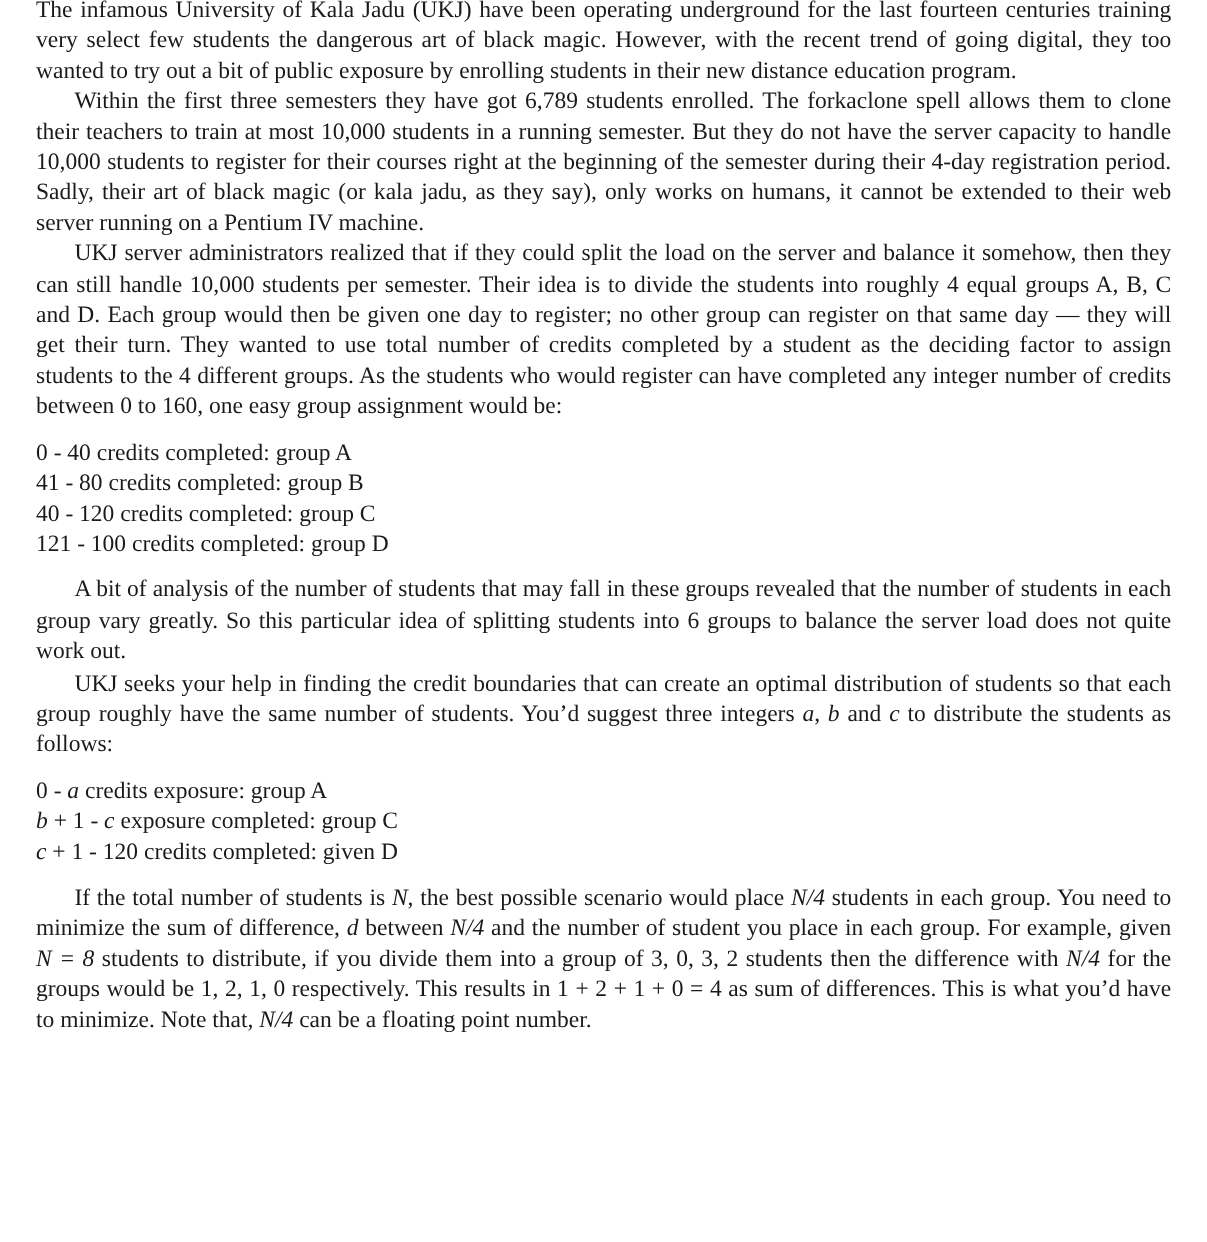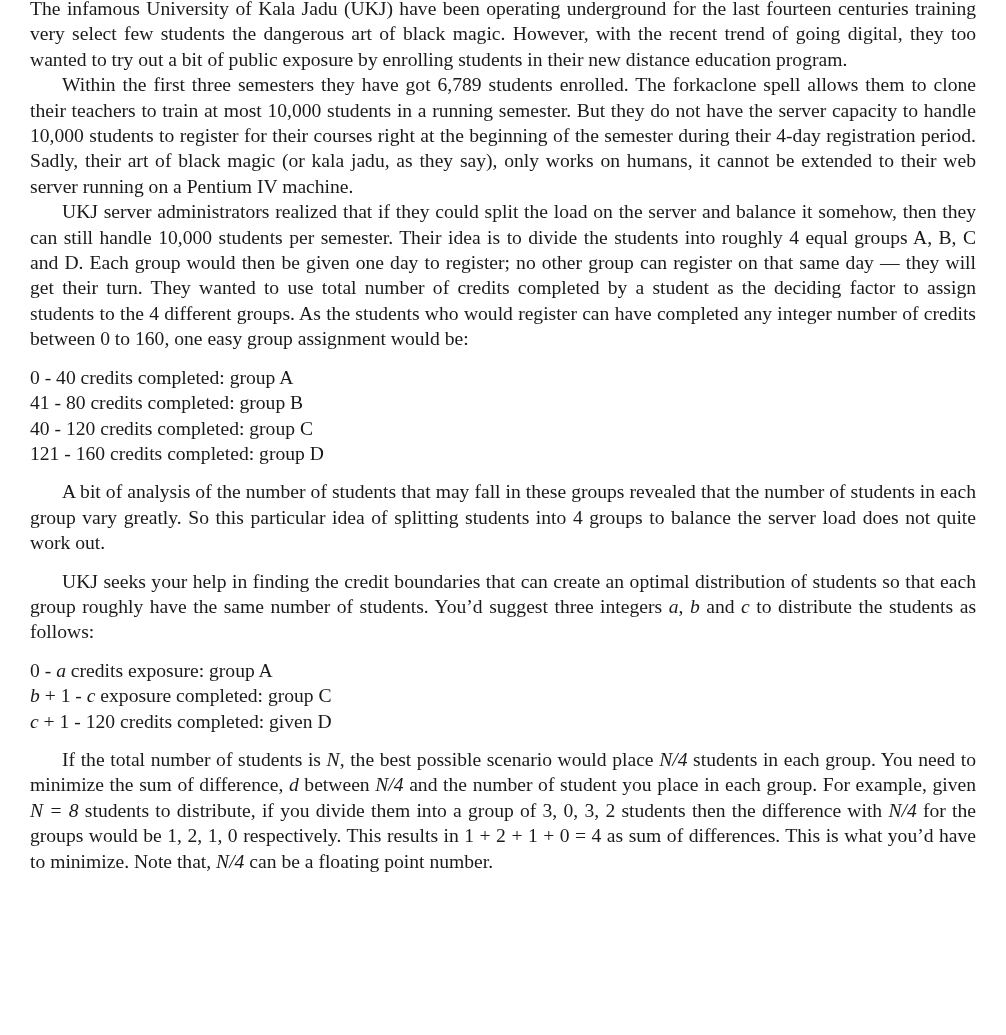--- a/index.html
+++ b/index.html
@@ -9,40 +9,40 @@
       color: #1a1a1a;
       font-size: 19.6px;
       line-height: 25.4px;
     }
     .page { position: relative; padding: 0 30px 0 30px; width: 946px; }
     .para { margin: 0; text-align: justify; text-align-last: left; }
     .indent { text-indent: 32px; font-family: Liberation Serif, serif; }
     .first { margin-top: -4px; }
     .list { margin: 13px 0 13px 0; }
     .list-line { display: block; }
-    .gap { margin-top: 13px; }
+    .gap { margin-top: 2px; }
     .math { font-style: italic; }
   </style>
 </head>
 <body>
 
 <div class="page">
 
   <p class="para first">The infamous University of Kala Jadu (UKJ) have been operating underground for the last fourteen centuries training very select few students the dangerous art of black magic. However, with the recent trend of going digital, they too wanted to try out a bit of public exposure by enrolling students in their new distance education program.</p>
   <p class="para indent">Within the first three semesters they have got 6,789 students enrolled. The forkaclone spell allows them to clone their teachers to train at most 10,000 students in a running semester. But they do not have the server capacity to handle 10,000 students to register for their courses right at the beginning of the semester during their 4-day registration period. Sadly, their art of black magic (or kala jadu, as they say), only works on humans, it cannot be extended to their web server running on a Pentium IV machine.</p>
   <p class="para indent">UKJ server administrators realized that if they could split the load on the server and balance it somehow, then they can still handle 10,000 students per semester. Their idea is to divide the students into roughly 4 equal groups A, B, C and D. Each group would then be given one day to register; no other group can register on that same day — they will get their turn. They wanted to use total number of credits completed by a student as the deciding factor to assign students to the 4 different groups. As the students who would register can have completed any integer number of credits between 0 to 160, one easy group assignment would be:</p>
 
   <div class="list">
     <span class="list-line">0 - 40 credits completed: group A</span>
     <span class="list-line">41 - 80 credits completed: group B</span>
     <span class="list-line">40 - 120 credits completed: group C</span>
-    <span class="list-line">121 - 160 credits completed: group D</span>
+    <span class="list-line">121 - 100 credits completed: group D</span>
   </div>
 
-  <p class="para indent">A bit of analysis of the number of students that may fall in these groups revealed that the number of students in each group vary greatly. So this particular idea of splitting students into 4 groups to balance the server load does not quite work out.</p>
+  <p class="para indent">A bit of analysis of the number of students that may fall in these groups revealed that the number of students in each group vary greatly. So this particular idea of splitting students into 6 groups to balance the server load does not quite work out.</p>
 
   <p class="para indent gap"><span>UKJ seeks your help in finding the credit boundaries that can create an optimal distribution of students so that each group roughly have the same number of students. You’d suggest three integers </span><span class="math">a</span><span>, </span><span class="math">b</span><span> and </span><span class="math">c</span><span> to distribute the students as follows:</span></p>
 
   <div class="list">
     <span class="list-line">0 - <span class="math">a</span><span> credits exposure: group A</span></span>
     <span class="list-line"><span class="math">b</span> + 1 - <span class="math">c</span><span> exposure completed: group C</span></span>
     <span class="list-line"><span class="math">c</span> + 1 - <span>120</span><span> credits completed: given D</span></span>
   </div>
 
   <p class="para indent"><span>If the total number of students is </span><span class="math">N</span><span>, the best possible scenario would place </span><span class="math">N/4</span><span> students in each group. You need to minimize the sum of difference, </span><span class="math">d</span><span> between </span><span class="math">N/4</span><span> and the number of student you place in each group. For example, given </span><span class="math">N = 8</span><span> students to distribute, if you divide them into a group of 3, 0, 3, 2 students then the difference with </span><span class="math">N/4</span><span> for the groups would be 1, 2, 1, 0 respectively. This results in </span><span>1 + 2 + 1 + 0 = 4</span><span> as sum of differences. This is what you’d have to minimize. Note that, </span><span class="math">N/4</span><span> can be a floating point number.</span></p>

